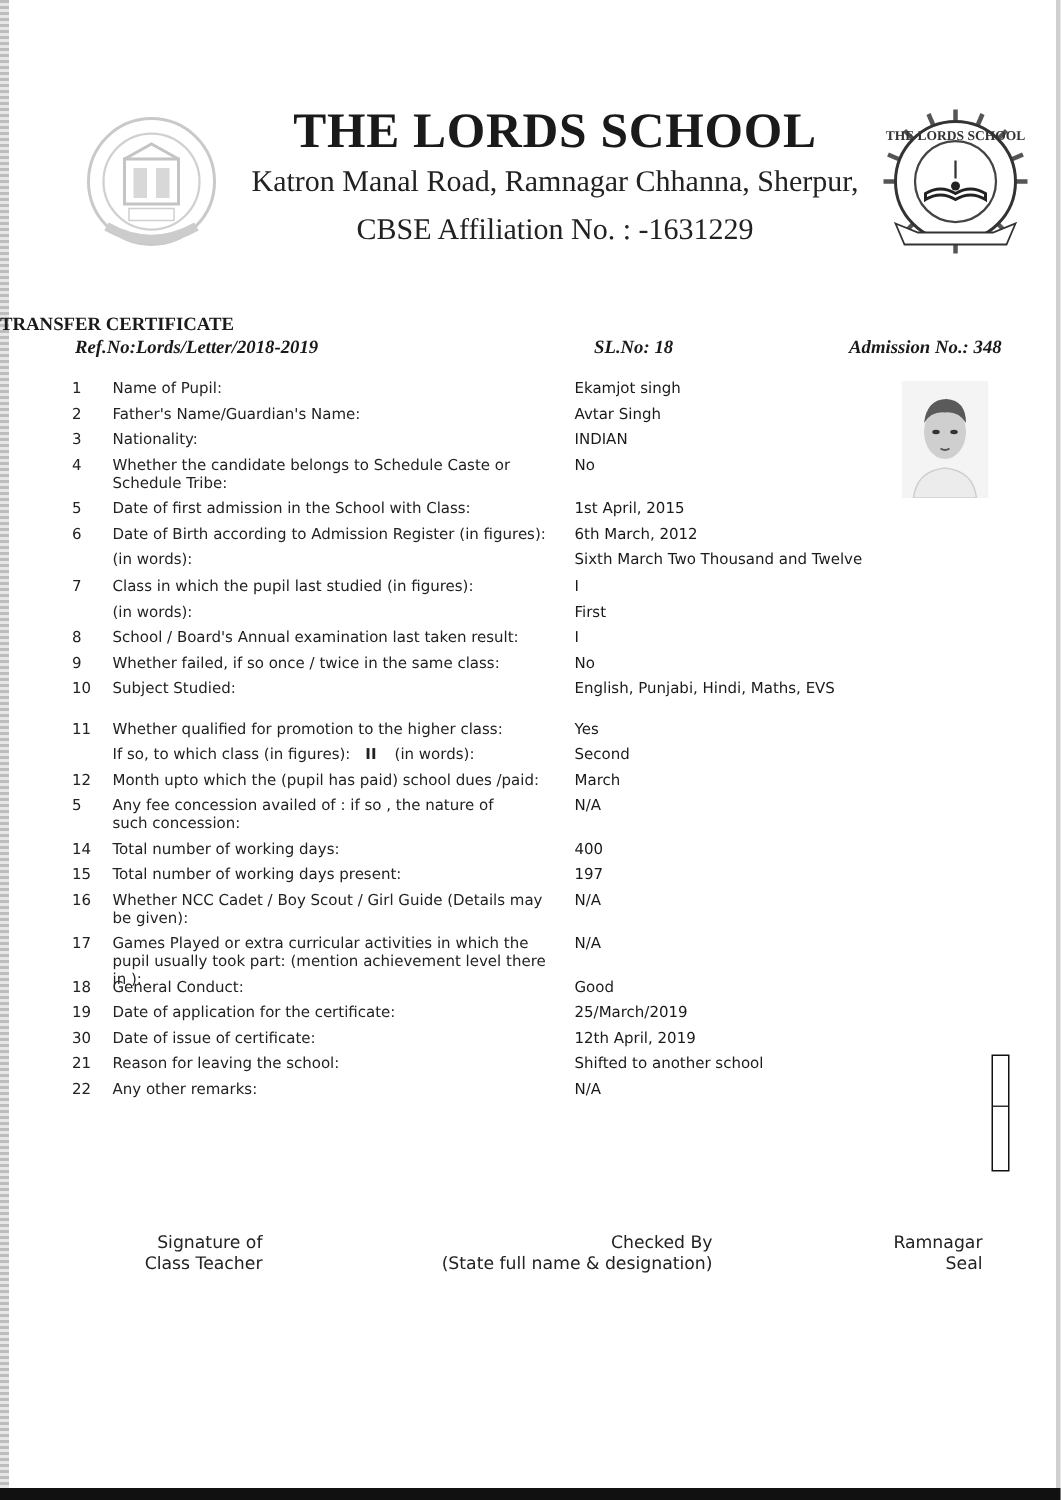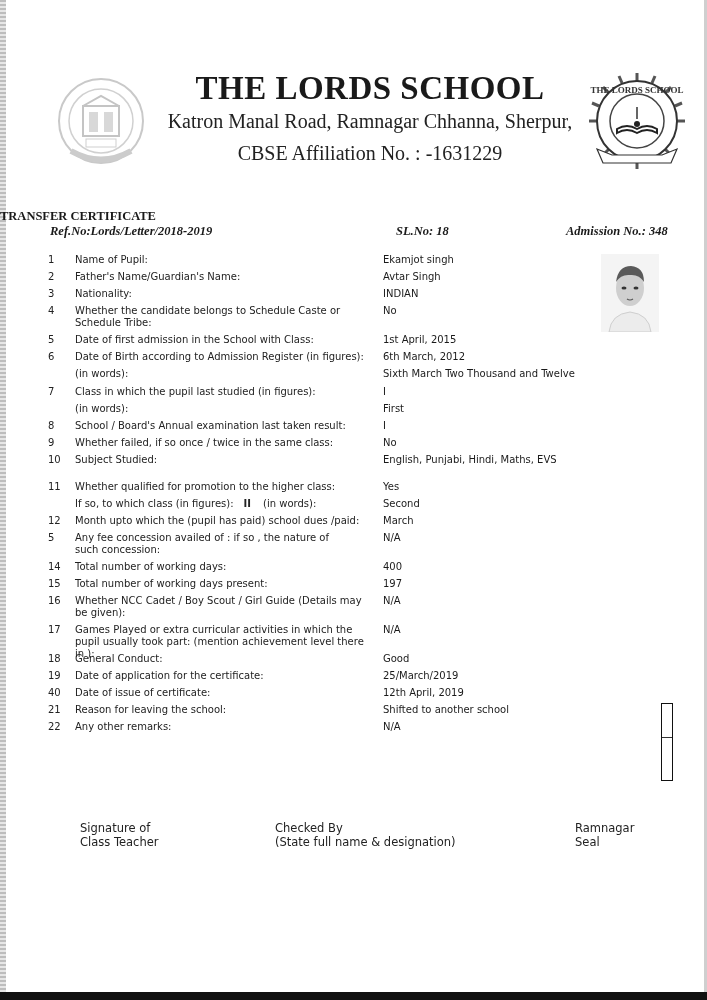--- a/index.html
+++ b/index.html
@@ -55,21 +55,21 @@
   .row .val { position: absolute; left: 383px; width: 220px; font-weight: normal; white-space: nowrap; }
   .row .inline-fig { font-weight: bold; margin: 0 12px 0 10px; }
   .photo {
     position: absolute; left: 601px; top: 254px; width: 58px; height: 78px;
   }
   .side-box {
     position: absolute; left: 661px; top: 703px; width: 12px; height: 78px;
     border: 1px solid #111; box-sizing: border-box;
   }
   .side-box .divider { position: absolute; left: 0; top: 33px; width: 100%; height: 0; border-top: 1px solid #333; }
-  .sig { position: absolute; top: 821px; font-size: 11.5px; line-height: 14px; text-align: left; color: #222; }
+  .sig { position: absolute; top: 821px; font-size: 11.5px; line-height: 14px; text-align: right; color: #222; }
   .sig.teacher { left: 80px; width: 95px; }
   .sig.checked { left: 275px; width: 200px; }
   .sig.principal { left: 575px; width: 80px; }
 </style>
 </head>
 <body>
 
 <div class="scan-edge-left"></div>
 <div class="scan-edge-right"></div>
 <div class="scan-edge-bottom"></div>
@@ -239,21 +239,21 @@
     <span class="num">18</span>
     <span class="lbl">General Conduct:</span>
     <span class="val">Good</span>
   </div>
   <div class="row" style="top:670px">
     <span class="num">19</span>
     <span class="lbl">Date of application for the certificate:</span>
     <span class="val">25/March/2019</span>
   </div>
   <div class="row" style="top:687px">
-    <span class="num">40</span>
+    <span class="num">30</span>
     <span class="lbl">Date of issue of certificate:</span>
     <span class="val">12th April, 2019</span>
   </div>
   <div class="row" style="top:704px">
     <span class="num">21</span>
     <span class="lbl">Reason for leaving the school:</span>
     <span class="val">Shifted to another school</span>
   </div>
   <div class="row" style="top:721px">
     <span class="num">22</span>

